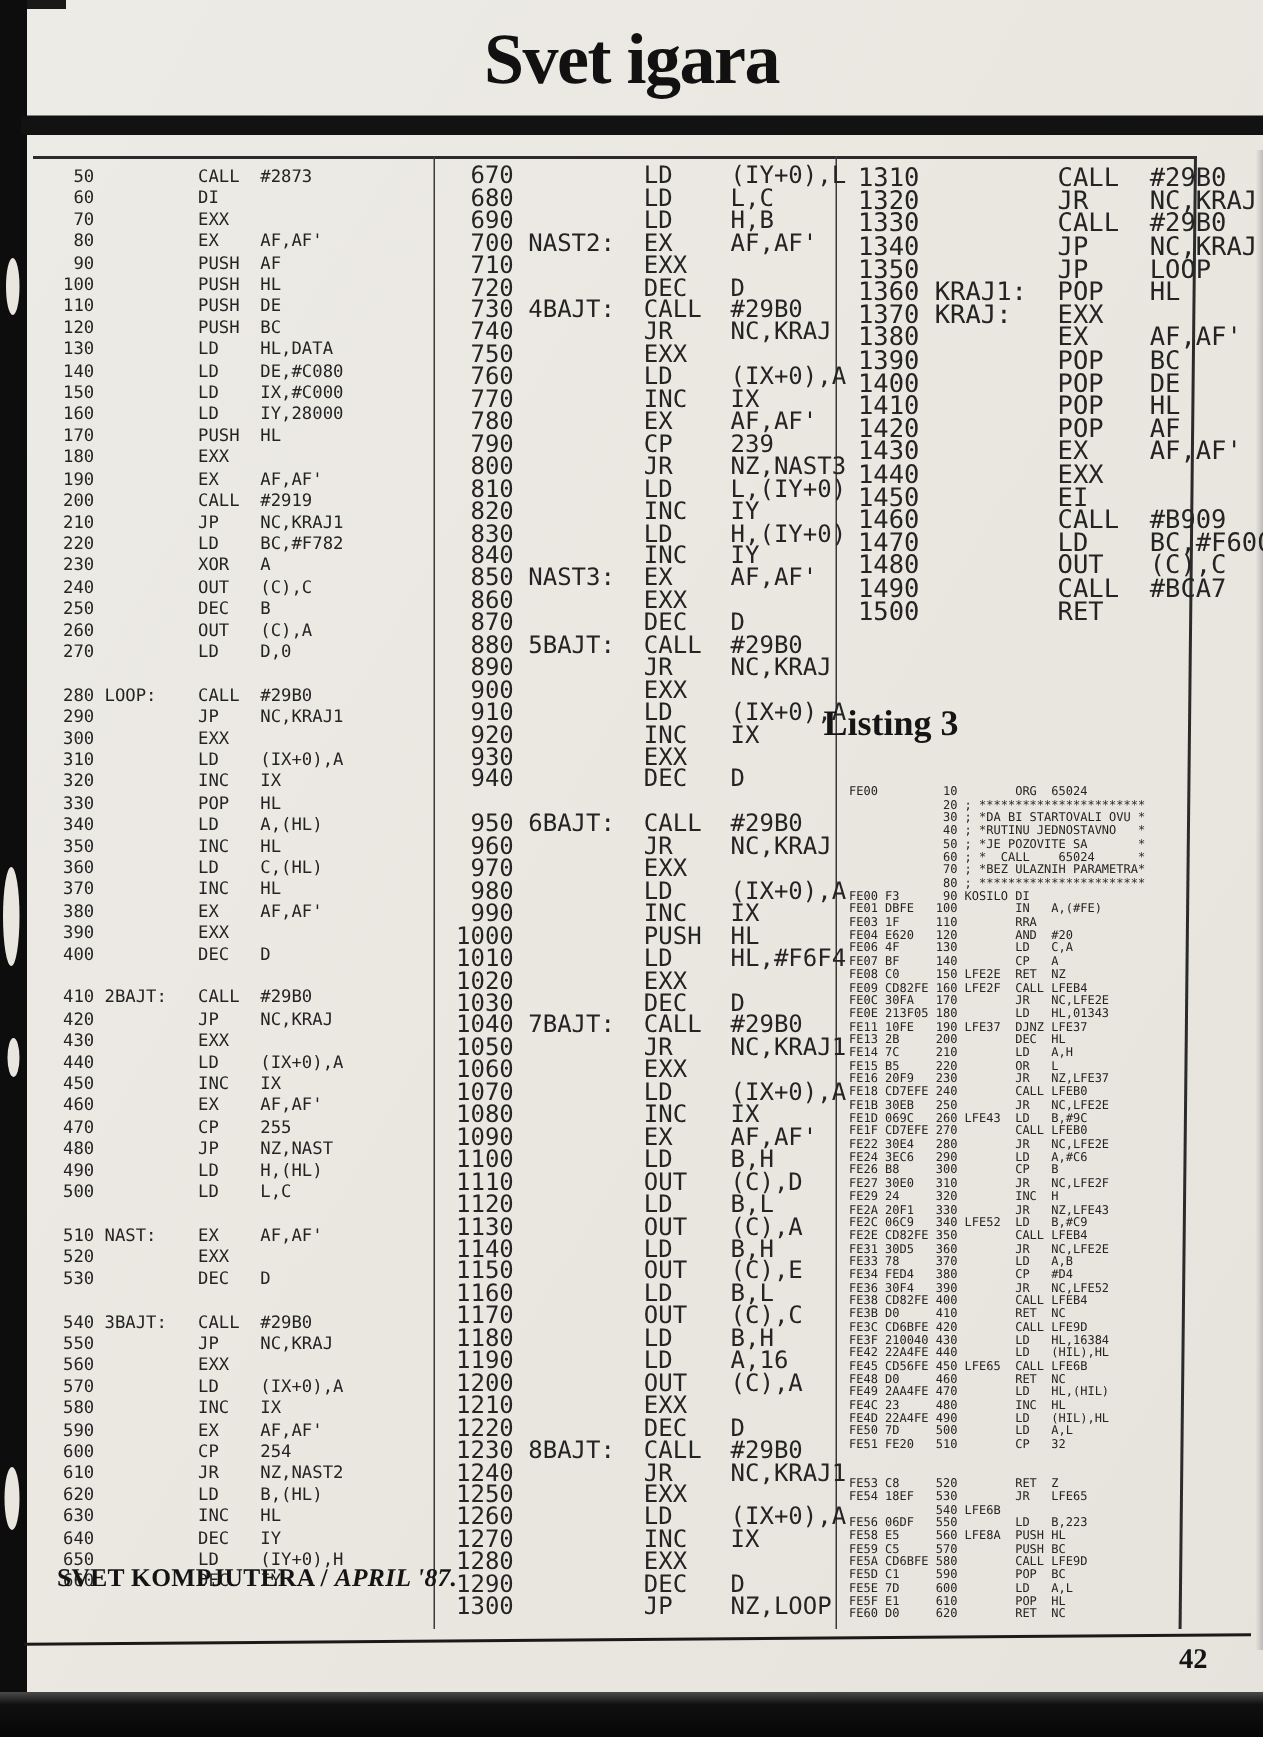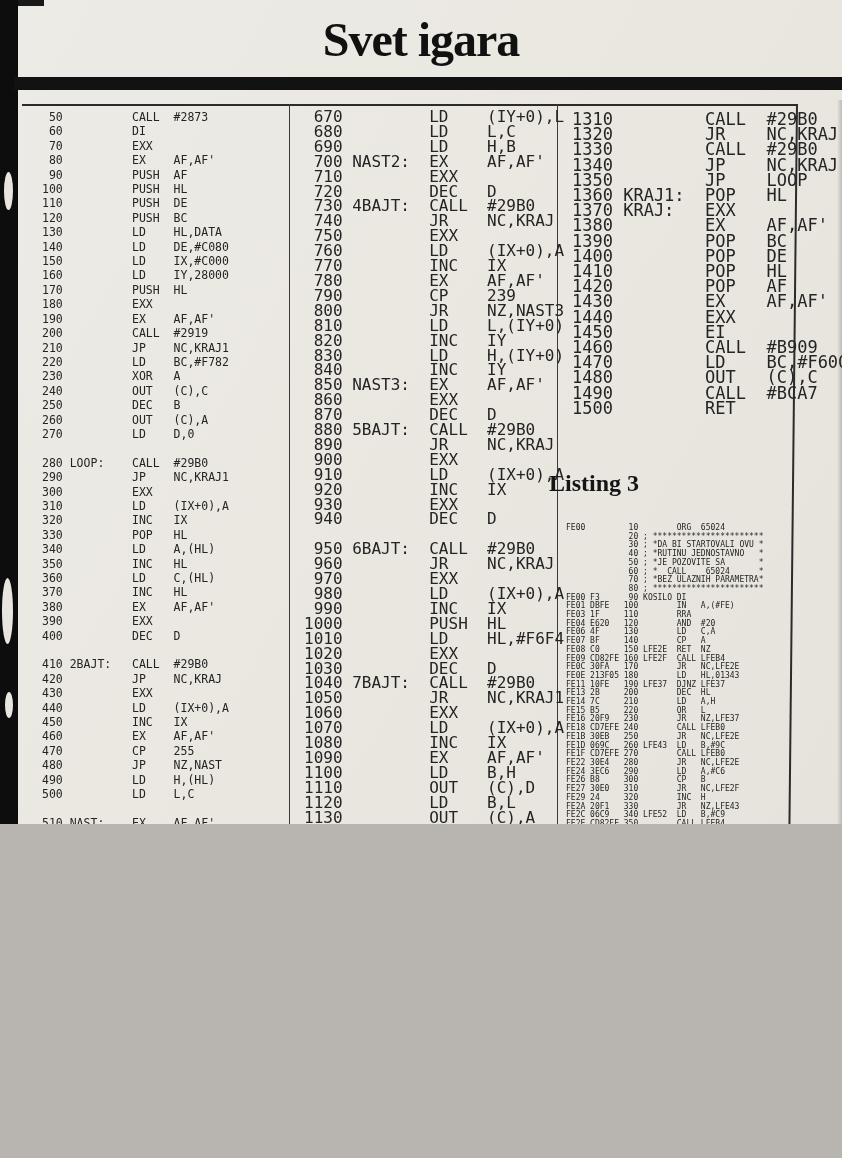--- a/index.html
+++ b/index.html
@@ -1,18 +1,18 @@
 <!DOCTYPE html>
 <html><head>
 <meta charset="utf-8">
 <style>
   html,body{margin:0;padding:0;background:#b8b5b0;}
   .page{
     position:relative;
-    width:842px;height:824px;
+    width:842px;height:1158px;
     background:linear-gradient(120deg,#edebe5 0%,#eae7e1 55%,#e6e3dc 100%);
     overflow:hidden;
     font-family:"DejaVu Sans Mono",monospace;
     color:#1c1c1c;
   }
   
   .left-strip{position:absolute;left:0;top:0;width:18px;height:1130px;background:#0d0d0d;}
   .blob{position:absolute;background:#e9e6e0;border-radius:50%;}
   .bottom-bar{position:absolute;left:0;top:1128px;width:842px;height:30px;
     background:linear-gradient(180deg,#4a4a4a 0%,#101010 28%,#060606 100%);}

